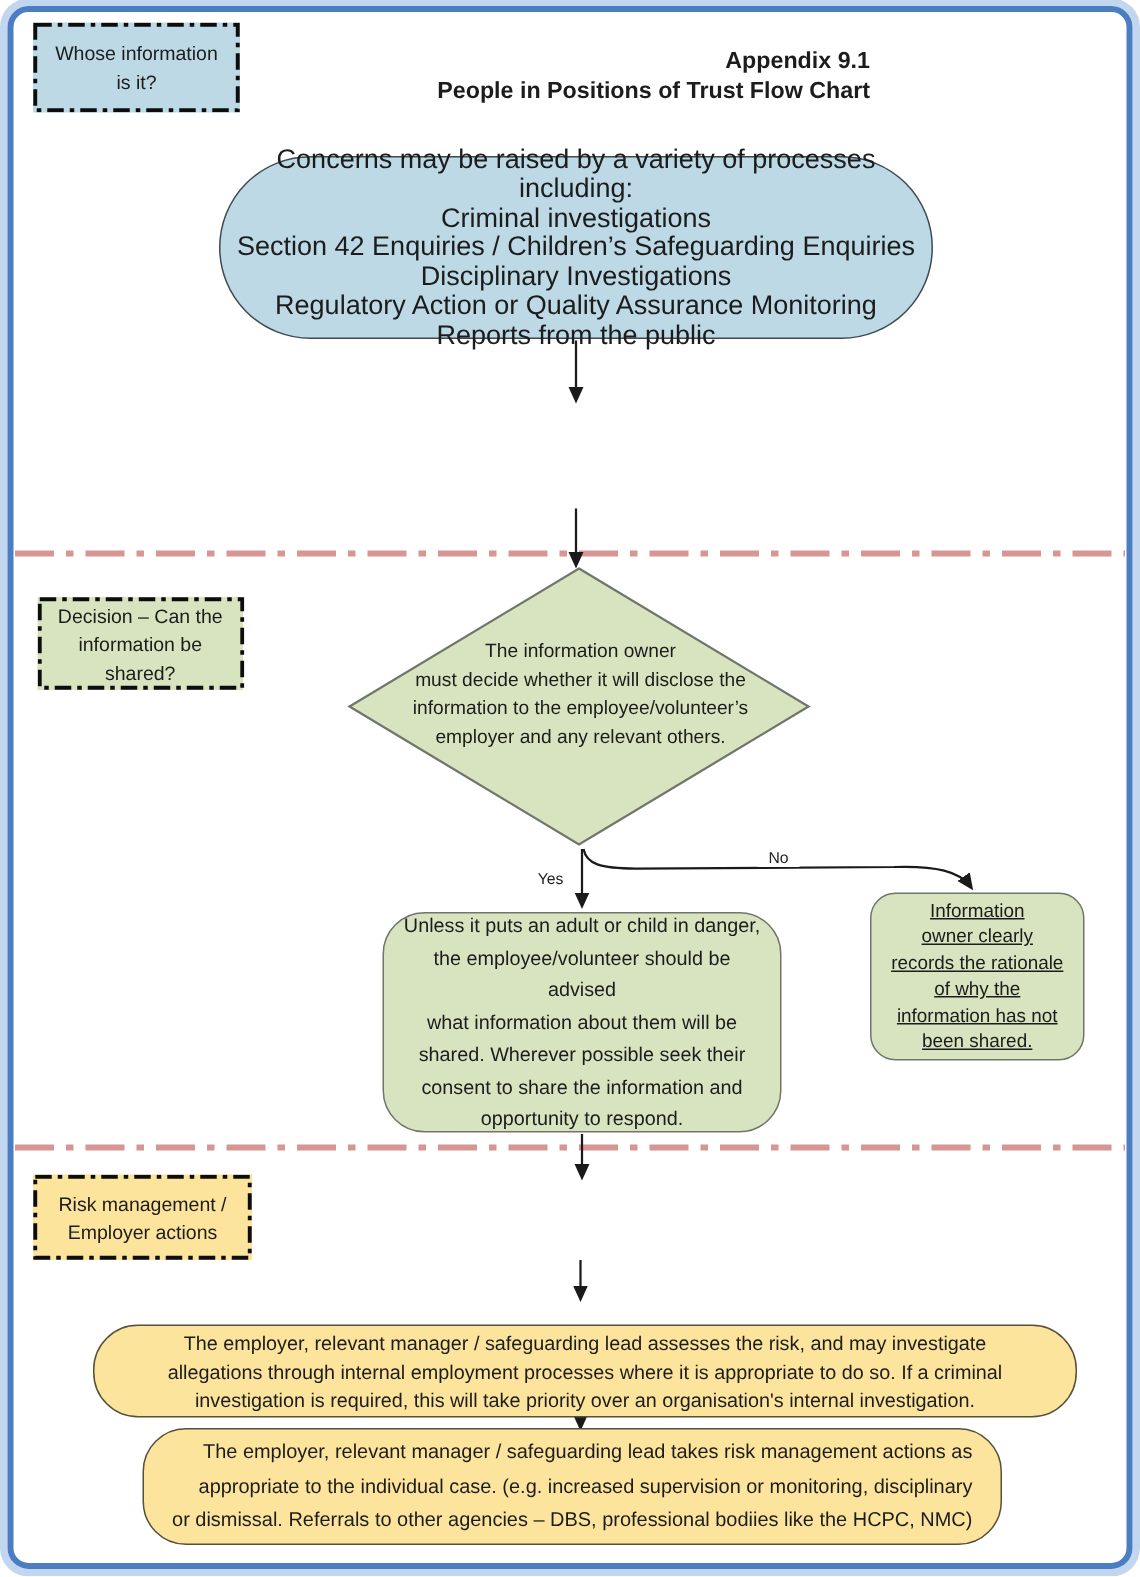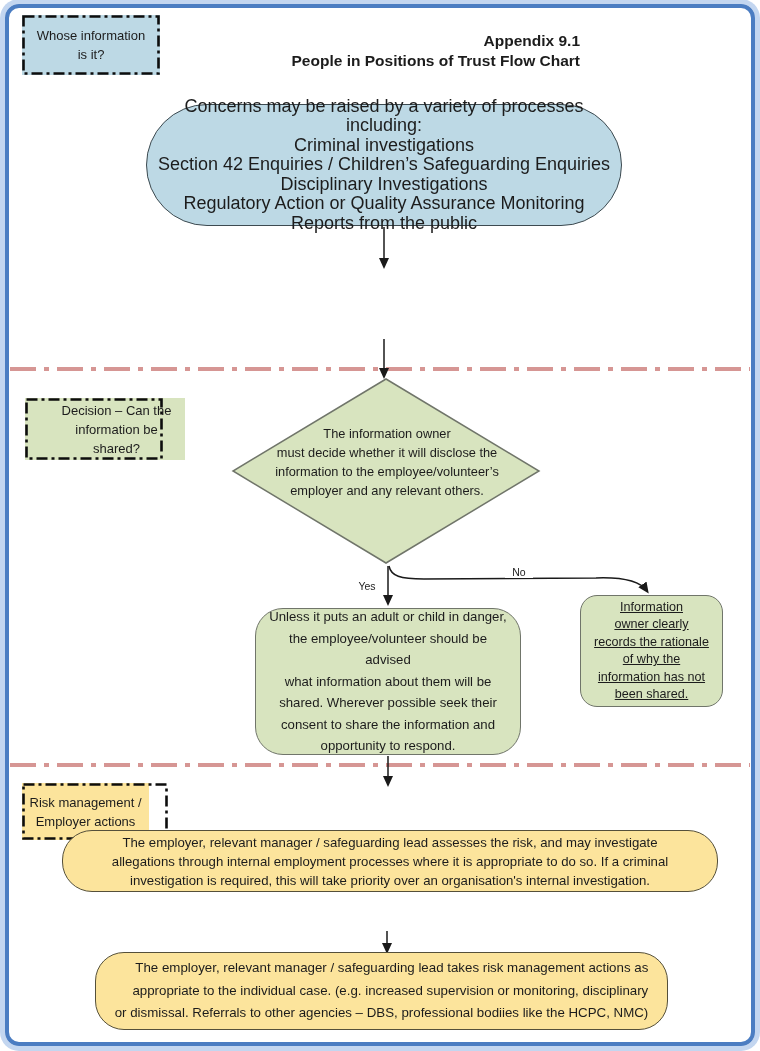--- a/index.html
+++ b/index.html
@@ -29,30 +29,30 @@
   .yellow{background:var(--yellow-fill);border:1.8px solid var(--yellow-border);}
   .side-label{position:absolute;z-index:2;display:flex;align-items:center;justify-content:center;text-align:center;white-space:pre-line;font-size:13px;line-height:19px;}
   .side-label svg{position:absolute;left:0;top:0;pointer-events:none;}
   .dash-rect{fill:none;stroke:#0d0d0d;stroke-width:2.6;stroke-dasharray:11 4 3 4;}
   .side-blue{background:var(--blue-fill);}
   .side-green{background:var(--green-fill);}
   .side-yellow{background:var(--yellow-fill);}
 
   #title{position:absolute;left:180px;top:31px;width:400px;z-index:2;text-align:right;font-weight:bold;font-size:15.5px;line-height:19.5px;}
   #whose-box{left:22px;top:15px;width:138px;height:60px;}
-  #decision-box{left:25px;top:398px;width:137px;height:62px;padding-left:23px;}
-  #risk-box{left:22px;top:783px;width:127px;height:57px;}
+  #decision-box{left:25px;top:398px;width:137px;height:62px;}
+  #risk-box{left:22px;top:783px;width:146px;height:57px;}
 
   #st1{left:146px;top:104px;width:476px;height:122px;border-radius:62px;font-size:18px;line-height:19.5px;}
   #st2{left:55px;top:272px;width:656px;height:66px;border-radius:34px;font-size:13px;line-height:20px;}
   #diamond-text{left:260px;top:424px;width:254px;z-index:2;position:absolute;text-align:center;white-space:pre-line;font-size:12.8px;line-height:19px;}
   #yes-box{left:255px;top:608px;width:266px;height:147px;border-radius:28px;font-size:13.2px;line-height:21.5px;padding:18px 10px;}
   #no-box{left:580px;top:595px;width:143px;height:112px;border-radius:17px;font-size:12.6px;line-height:17.5px;padding:2px 4px;text-decoration:underline;}
   #y1{left:188px;top:785px;width:406px;height:56px;border-radius:28px;font-size:13.2px;line-height:20px;}
-  #y2{left:62px;top:830px;width:656px;height:62px;border-radius:30px;font-size:13.2px;line-height:19px;}
+  #y2{left:62px;top:883px;width:656px;height:62px;border-radius:30px;font-size:13.2px;line-height:19px;}
   #y3{left:95px;top:952px;width:573px;height:78px;border-radius:29px;font-size:13.3px;line-height:22.5px;text-align:right;}
 
   .conn-label{position:absolute;z-index:3;font-size:10.5px;line-height:12px;color:#222;text-align:center;}
   #yes-label{left:352px;top:580px;width:30px;}
   #no-label{left:505px;top:566px;width:28px;background:#ffffff;}
 </style>
 </head>
 <body>
 
 <div class="canvas">

